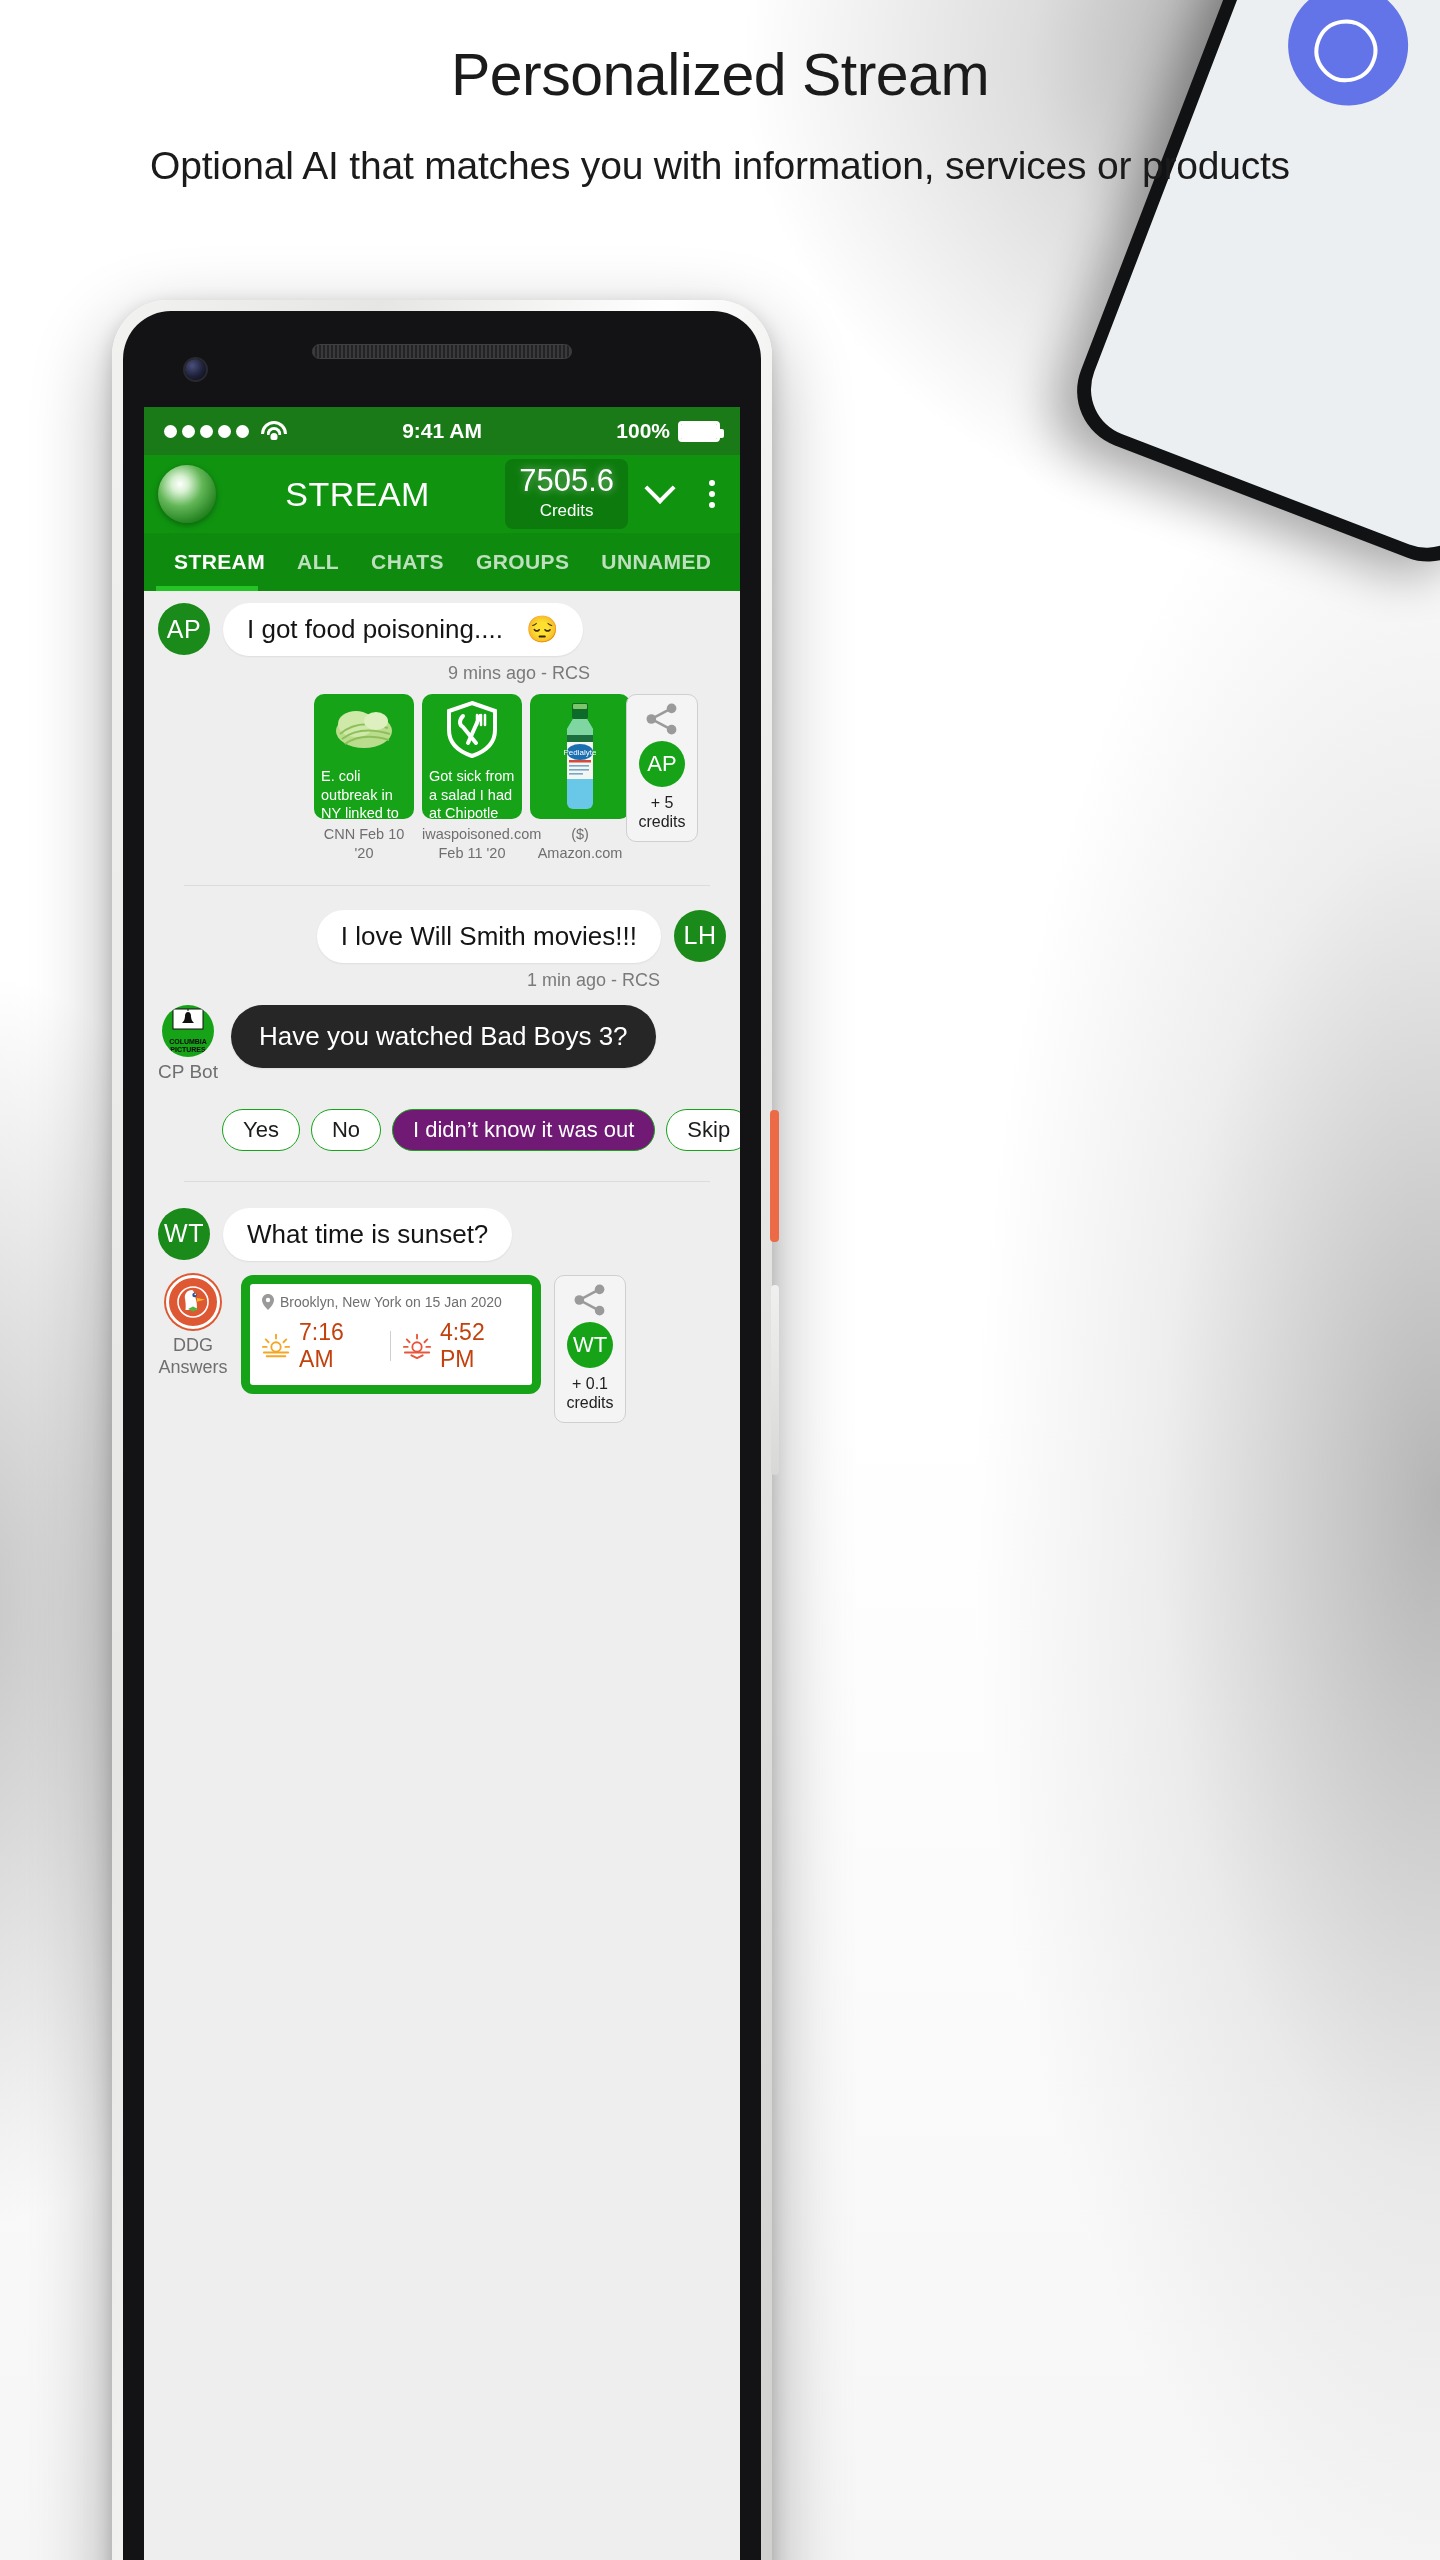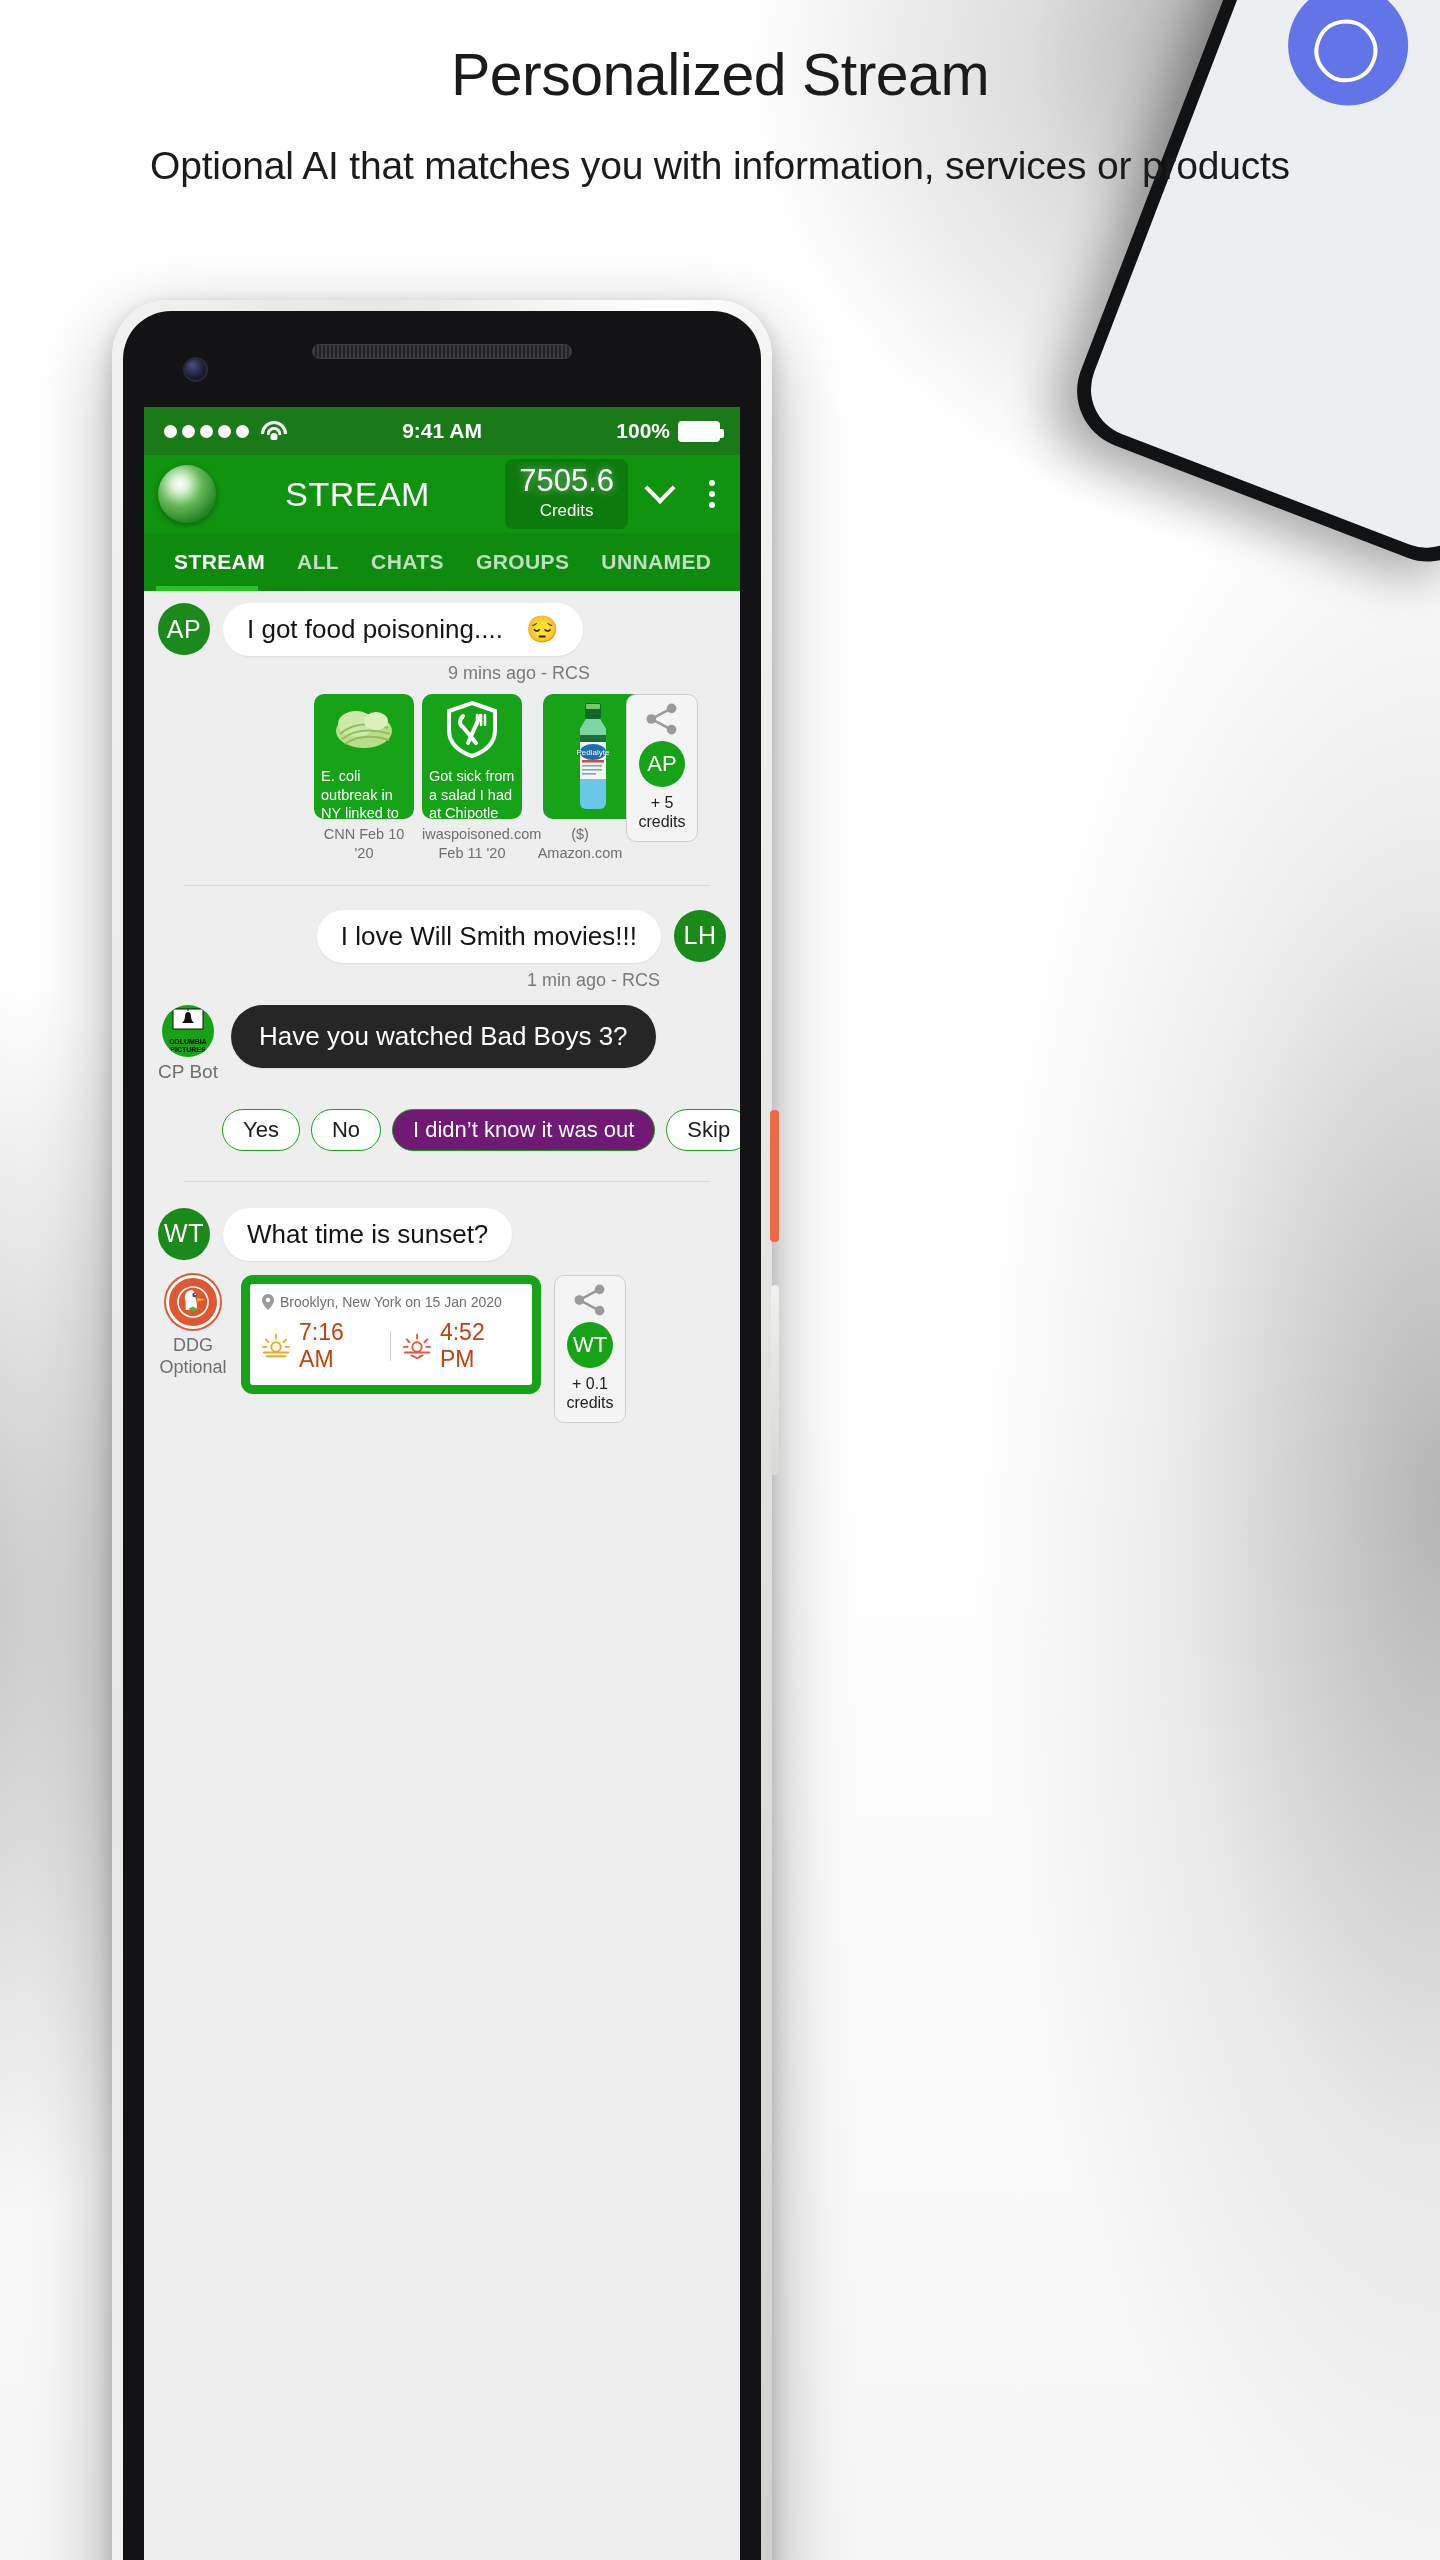--- a/index.html
+++ b/index.html
@@ -210,21 +210,21 @@
     width:100px; height:125px; background:#17a317; border-radius:10px;
     display:flex; flex-direction:column; overflow:hidden;
   }
   .card-img{ flex:0 0 70px; display:flex; align-items:center; justify-content:center; }
   .card-txt{
     flex:1; color:#fff; font-size:14.5px; line-height:1.28; padding:3px 7px 7px 7px;
   }
   .card-cap{
     text-align:center; font-size:14.5px; color:#6f6f6f; margin-top:6px; line-height:1.3;
   }
-  .card.product{ background:#17a317; align-items:center; justify-content:center;margin-left:13px; }
+  .card.product{ background:#17a317; align-items:center; justify-content:center; }
 
   .share-panel{
     width:72px; background:#f4f4f4; border:1px solid #cfcfcf; border-radius:10px;
     display:flex; flex-direction:column; align-items:center; padding:8px 4px 10px 4px;
     gap:6px; margin-left:-4px;
   }
   .share-icon{ width:36px; height:32px; }
   .share-avatar{
     width:46px; height:46px; border-radius:50%; background:#17a317; color:#fff;
     display:flex; align-items:center; justify-content:center; font-size:22px;
@@ -470,21 +470,21 @@
               <svg width="40" height="40" viewBox="0 0 40 40" aria-hidden="true">
                 <circle cx="20" cy="20" r="18" fill="#de5833"></circle>
                 <circle cx="20" cy="20" r="15" fill="none" stroke="#fff" stroke-width="1.6"></circle>
                 <path d="M19 8 c-5 0 -8 4 -7 9 c0.6 3 1 7 0.5 11 h11 c1 -5 0 -9 -1 -12 c-1 -5 -2 -8 -3.5 -8z" fill="#fff"></path>
                 <circle cx="21.5" cy="13" r="2.2" fill="#2d4f8e"></circle>
                 <circle cx="22.2" cy="12.4" r="0.8" fill="#fff"></circle>
                 <path d="M24 16 l8 1.5 l-8 2.2 z" fill="#f8b51c"></path>
                 <path d="M15 27 l5 -2.5 l5 2.5 l-5 2.5 z" fill="#4cba3c"></path>
               </svg>
             </div>
-            <div class="ddg-label">DDG Optional</div>
+            <div class="ddg-label">DDG Answers</div>
           </div>
 
           <div class="sun-card">
             <div class="sun-inner">
               <div class="sun-loc">
                 <svg width="12" height="16" viewBox="0 0 12 16" aria-hidden="true">
                   <path d="M6 0 C2.7 0 0 2.7 0 6 C0 10.5 6 16 6 16 C6 16 12 10.5 12 6 C12 2.7 9.3 0 6 0 z" fill="#9a9a9a"></path>
                   <circle cx="6" cy="6" r="2.2" fill="#fff"></circle>
                 </svg>
                 <span>Brooklyn, New York on 15 Jan 2020</span>

